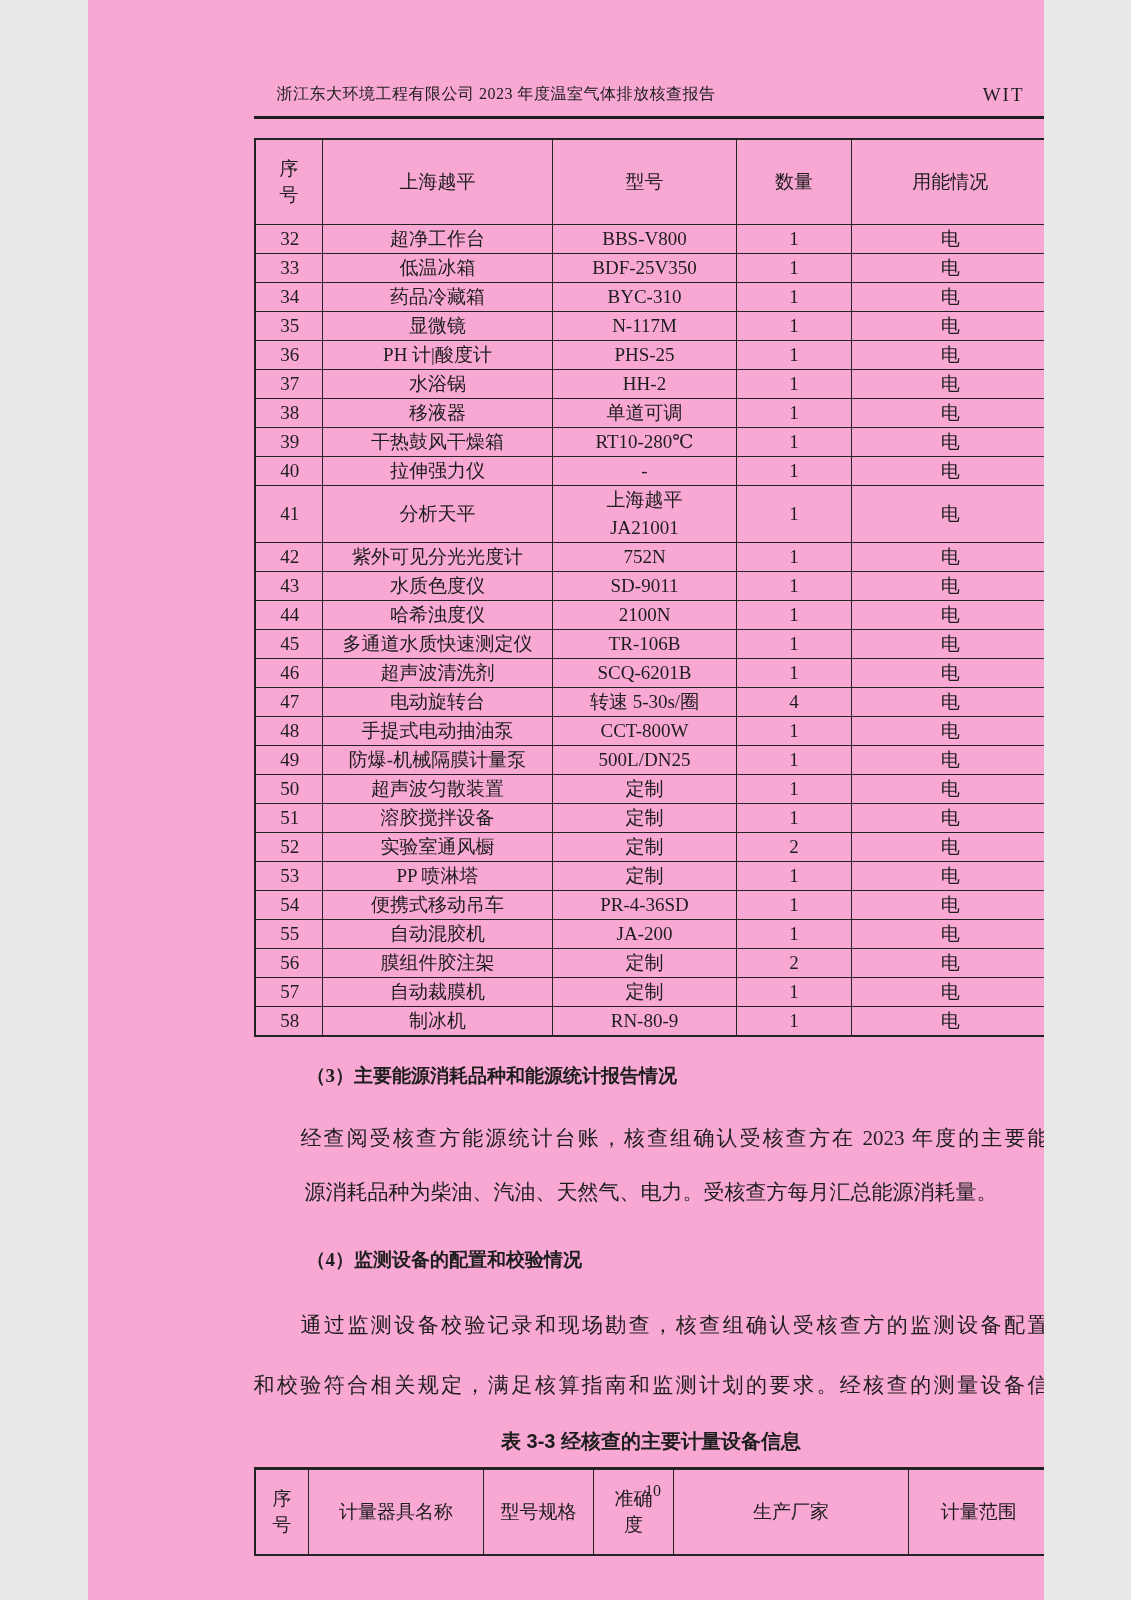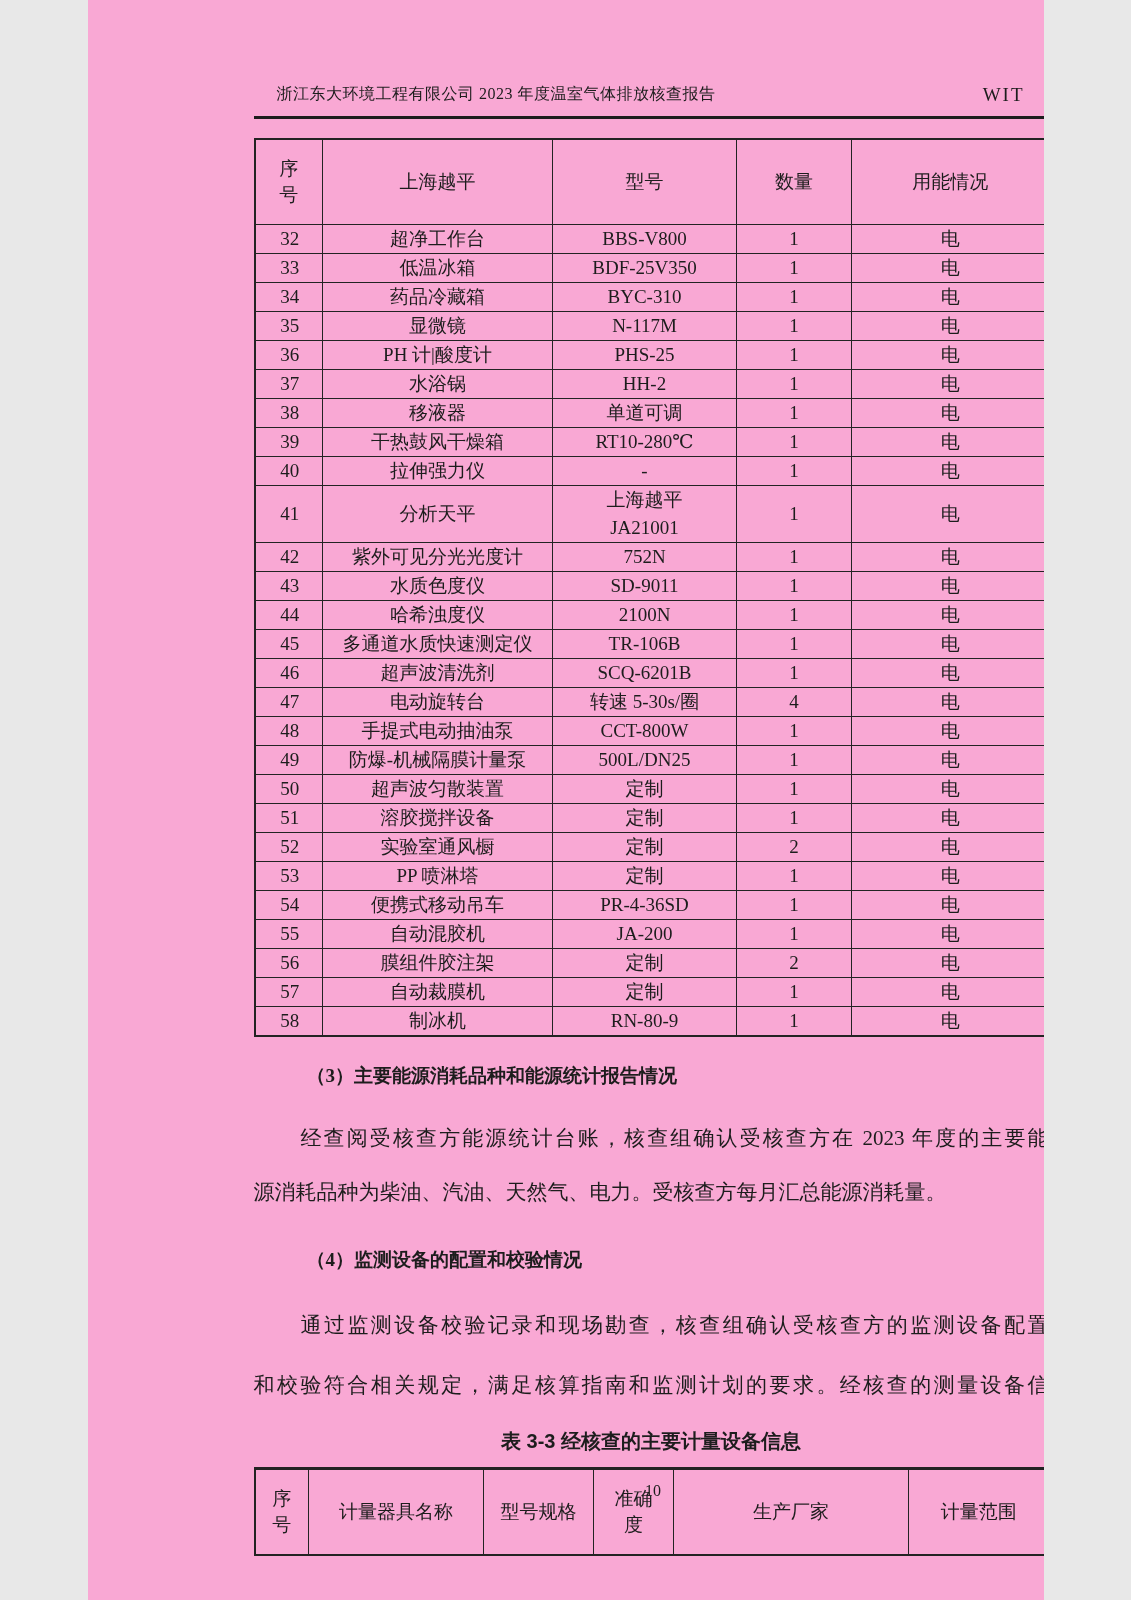--- a/index.html
+++ b/index.html
@@ -48,21 +48,21 @@
 
   
   .sec-heading {
     margin-top:26px; padding-left:53px;
     font-weight:bold; font-size:19px; line-height:26px;
   }
   .p-line { font-size:21px; line-height:28px; width:795px; }
   .justify { text-align:justify; text-align-last:justify; }
   .indent  { text-indent:47px; }
   .mt-p3l1 { margin-top:35px; }
-  .mt-p3l2 { margin-top:26px; }
+  .mt-p3l2 { margin-top:26px;text-align:center; }
   .mt-h4   { margin-top:41px; }
   .mt-p4l1 { margin-top:38px; }
   .mt-p4l2 { margin-top:32px; }
   .mt-p4l3 { margin-top:25px; }
 
   .tbl-title {
     margin-top:29px; width:795px; text-align:center;
     font-family:"Liberation Sans","DejaVu Sans",sans-serif;
     font-weight:bold; font-size:20px; line-height:26px;
   }

